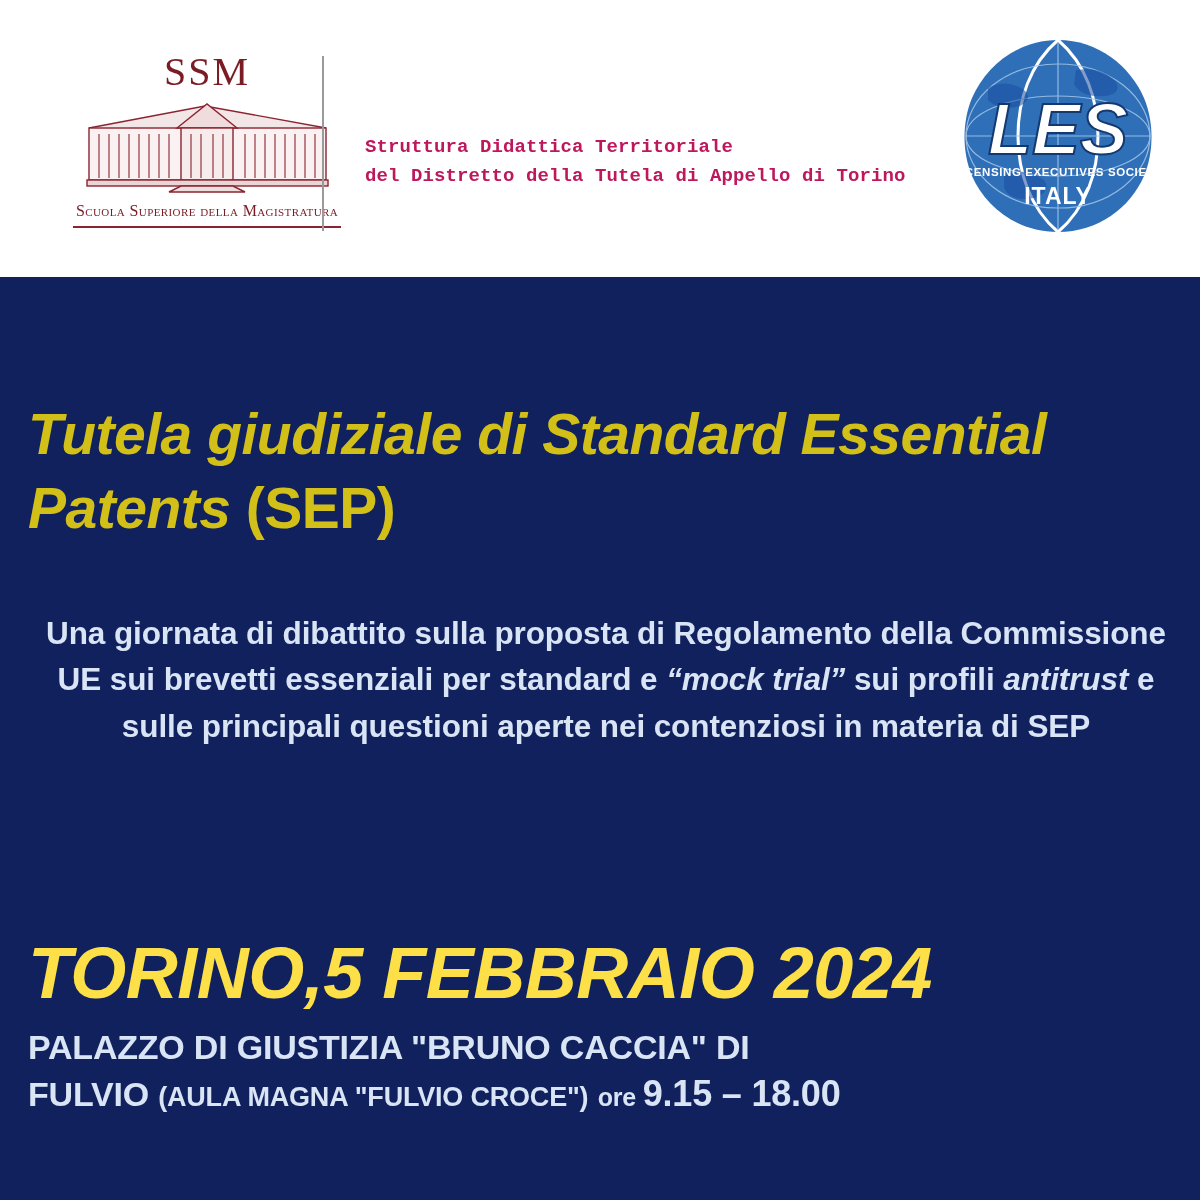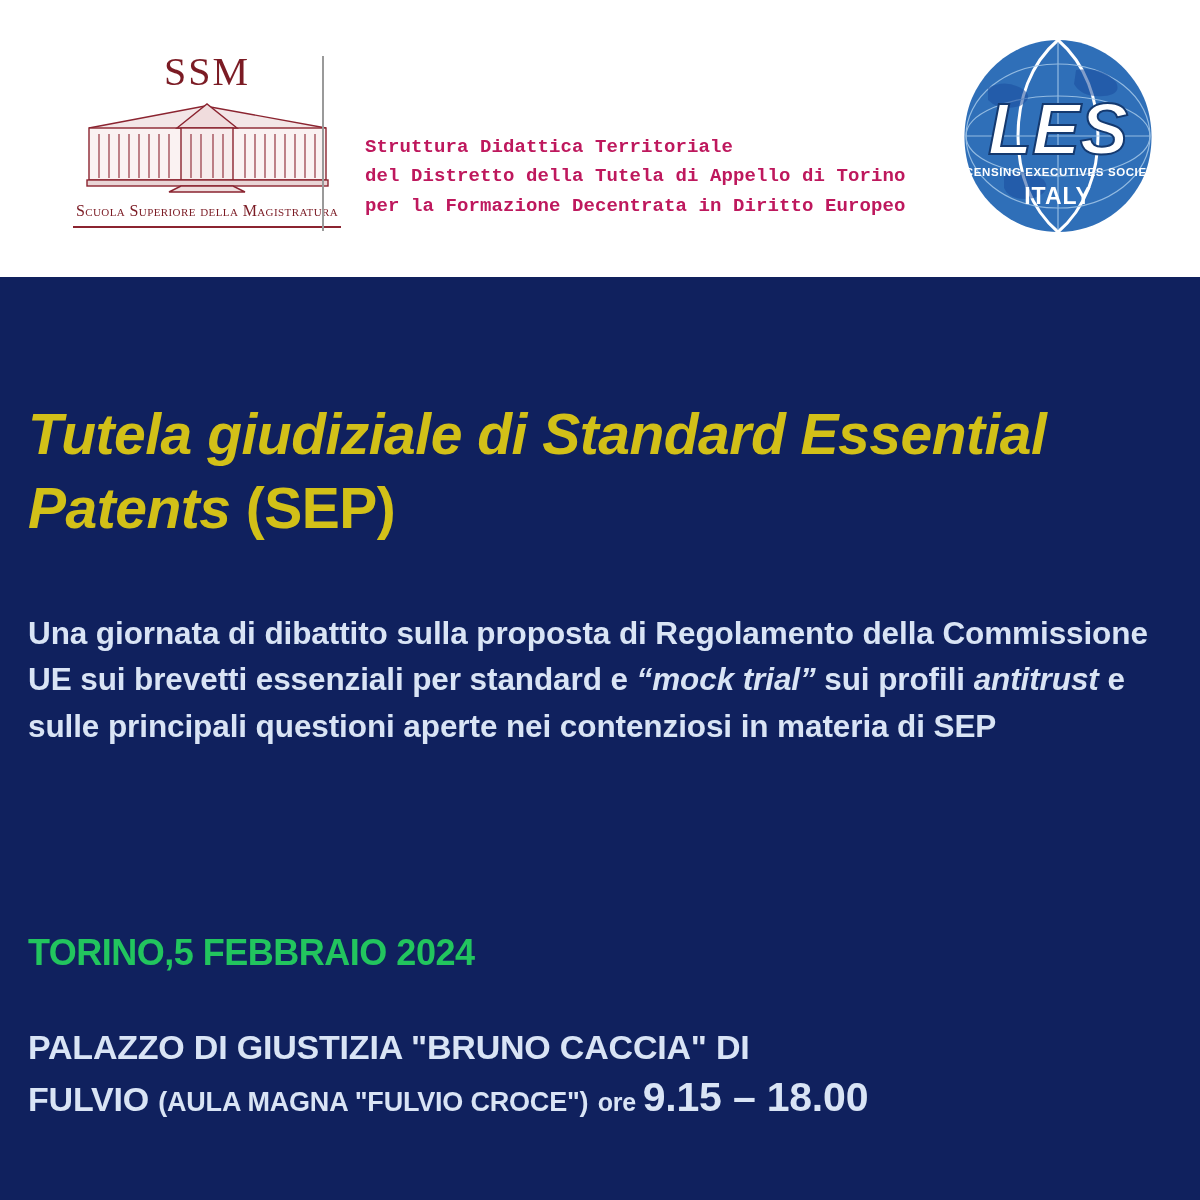--- a/index.html
+++ b/index.html
@@ -82,51 +82,53 @@
     font-style: italic;
     line-height: 1.30;
     letter-spacing: -0.5px;
   }
   .title .sep {
     font-style: normal;
     color: #d2c018;
   }
 
   .subtitle {
-    position: absolute; left: 28px; top: 333px;
+    position: absolute; left: 36px; top: 333px;
     width: 1140px;
     color: #d9e4f5;
     font-size: 31.5px;
     font-weight: 700;
     line-height: 1.47;
     letter-spacing: -0.1px;
+    text-align: center;
   }
   .subtitle i { font-style: italic; }
 
   .date-line {
     position: absolute; left: 28px; top: 655px;
-    color: #22c55e;
-    font-size: 36px;
+    color: #fde047;
+    font-size: 72px;
     font-weight: 700;
     letter-spacing: -0.5px;
     white-space: nowrap;
+    font-style: italic;
   }
 
   .venue {
     position: absolute; left: 28px; top: 748px;
     width: 1140px;
     color: #d9e4f5;
     font-size: 34px;
     font-weight: 700;
     line-height: 1.32;
     letter-spacing: -0.2px;
   }
   .venue .small { font-size: 27px; }
   .venue .time-label { font-size: 25px; font-weight: 700; }
-  .venue .time { font-size: 41px; font-weight: 700; }
+  .venue .time { font-size: 36px; font-weight: 700; }
 </style>
 </head>
 <body>
 
 <div class="poster">
 
   <div class="header">
 
     <div class="ssm-logo">
       <div class="ssm-mark">SSM</div>
@@ -169,21 +171,20 @@
       </svg>
       <div class="ssm-caption">Scuola Superiore della Magistratura</div>
       <div class="ssm-rule"></div>
     </div>
 
     <div class="divider-v"></div>
 
     <div class="header-text">
       <div>Struttura Didattica Territoriale</div>
       <div>del Distretto della Tutela di Appello di Torino</div>
-      <div>per la Formazione Decentrata in Diritto Europeo</div>
     </div>
 
     <svg class="les-logo" viewBox="0 0 200 200">
       <defs>
         <clipPath id="petalclip">
           <path d="M100 6 C 150 6 196 52 196 102 C 196 152 150 196 100 196 C 50 196 4 152 4 102 C 4 52 50 6 100 6 Z"></path>
         </clipPath>
       </defs>
 
       <g>

